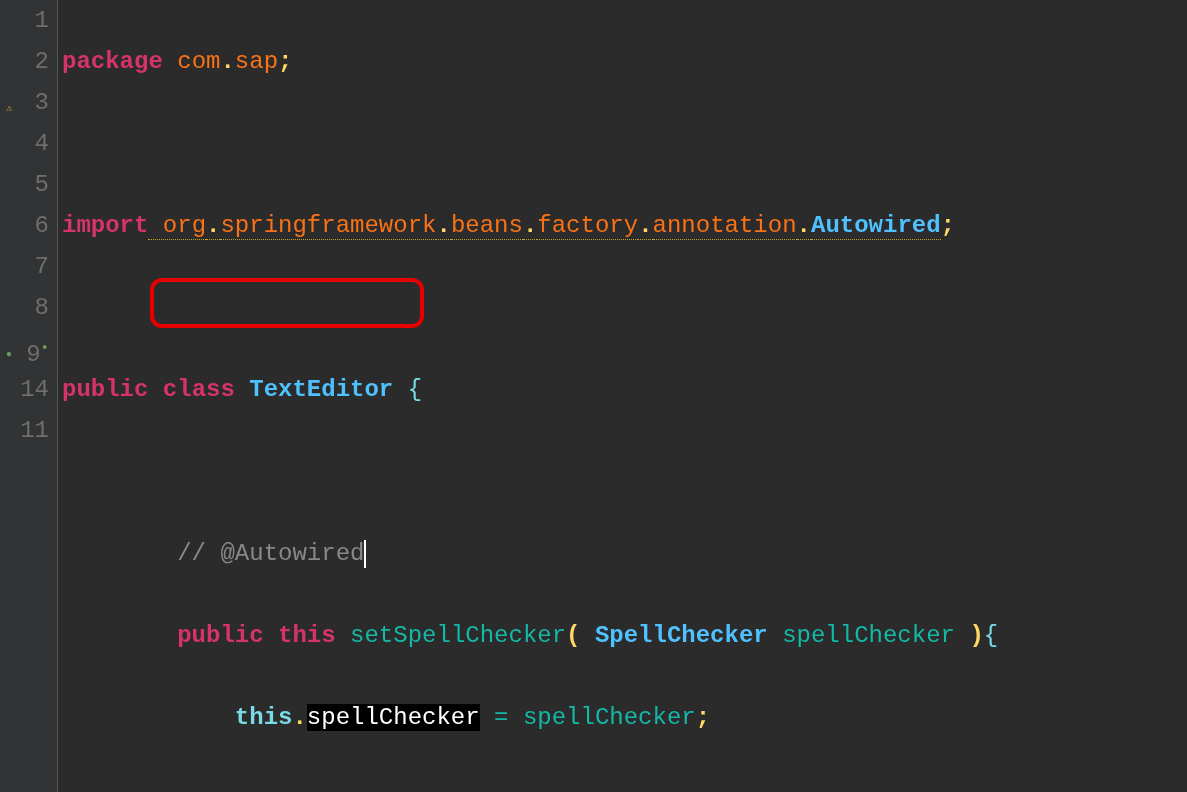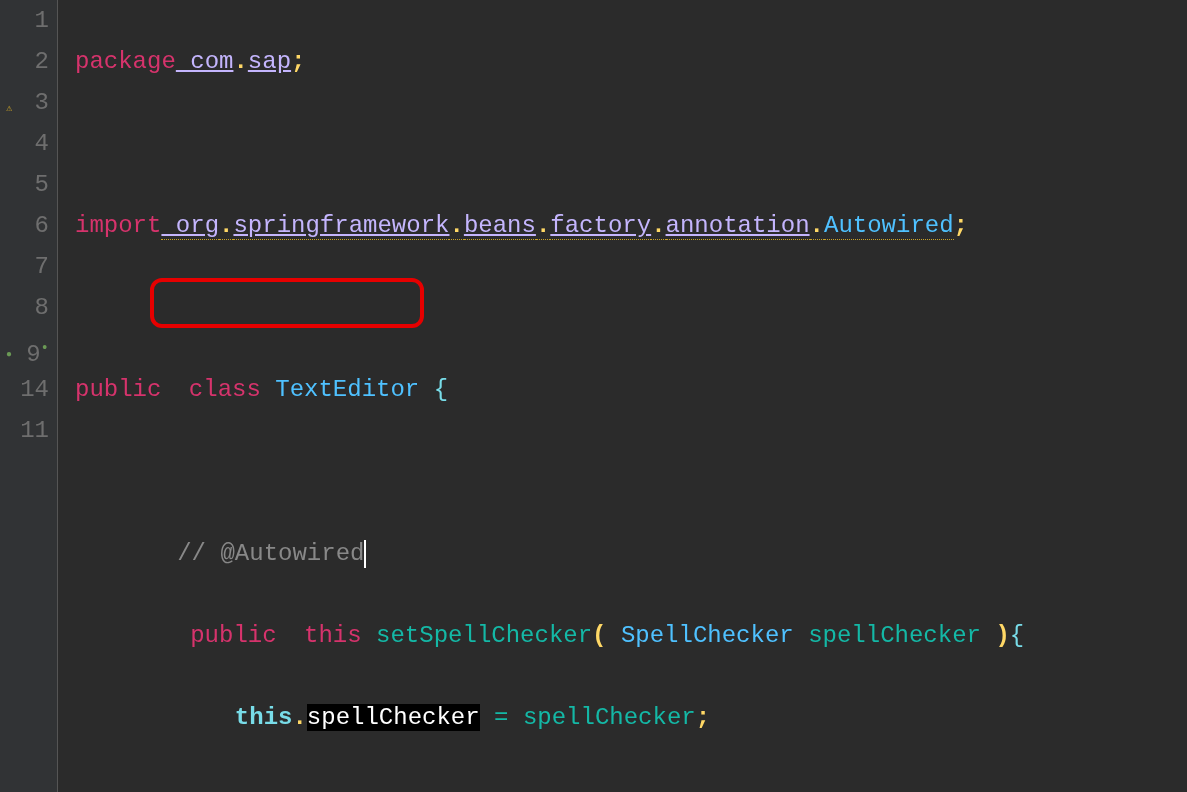--- a/index.html
+++ b/index.html
@@ -42,24 +42,24 @@
   .marker-impl { color: #6a9955; }
   .code {
     flex: 1;
     font-size: 24px;
     line-height: 41px;
     padding-left: 4px;
     white-space: pre;
     position: relative;
   }
   .code-line { height: 41px; }
-  .kw { color: #d6336c; font-weight: normal; margin-left: 13px; }
-  .cls { color: #4fc1ff; }
+  .kw { color: #d6336c; font-weight: bold; }
+  .cls { color: #4fc1ff; font-weight: bold; }
   .id { color: #14b8a6; }
-  .pkg { color: #c4b5fd; text-decoration: underline; }
+  .pkg { color: #f97316; }
   .pkg-underline { border-bottom: 1px dotted #c9a227; }
   .punct { color: #ffd866; font-weight: bold; }
   .brace { color: #78dce8; }
   .comment { color: #888888; margin-top: 8px; }
   .highlight { background: #000000; color: #ffffff; }
   .this-kw { color: #78dce8; font-weight: bold; }
   .box-red-small {
     position: absolute;
     border: 4px solid #e60000;
     border-radius: 12px;

